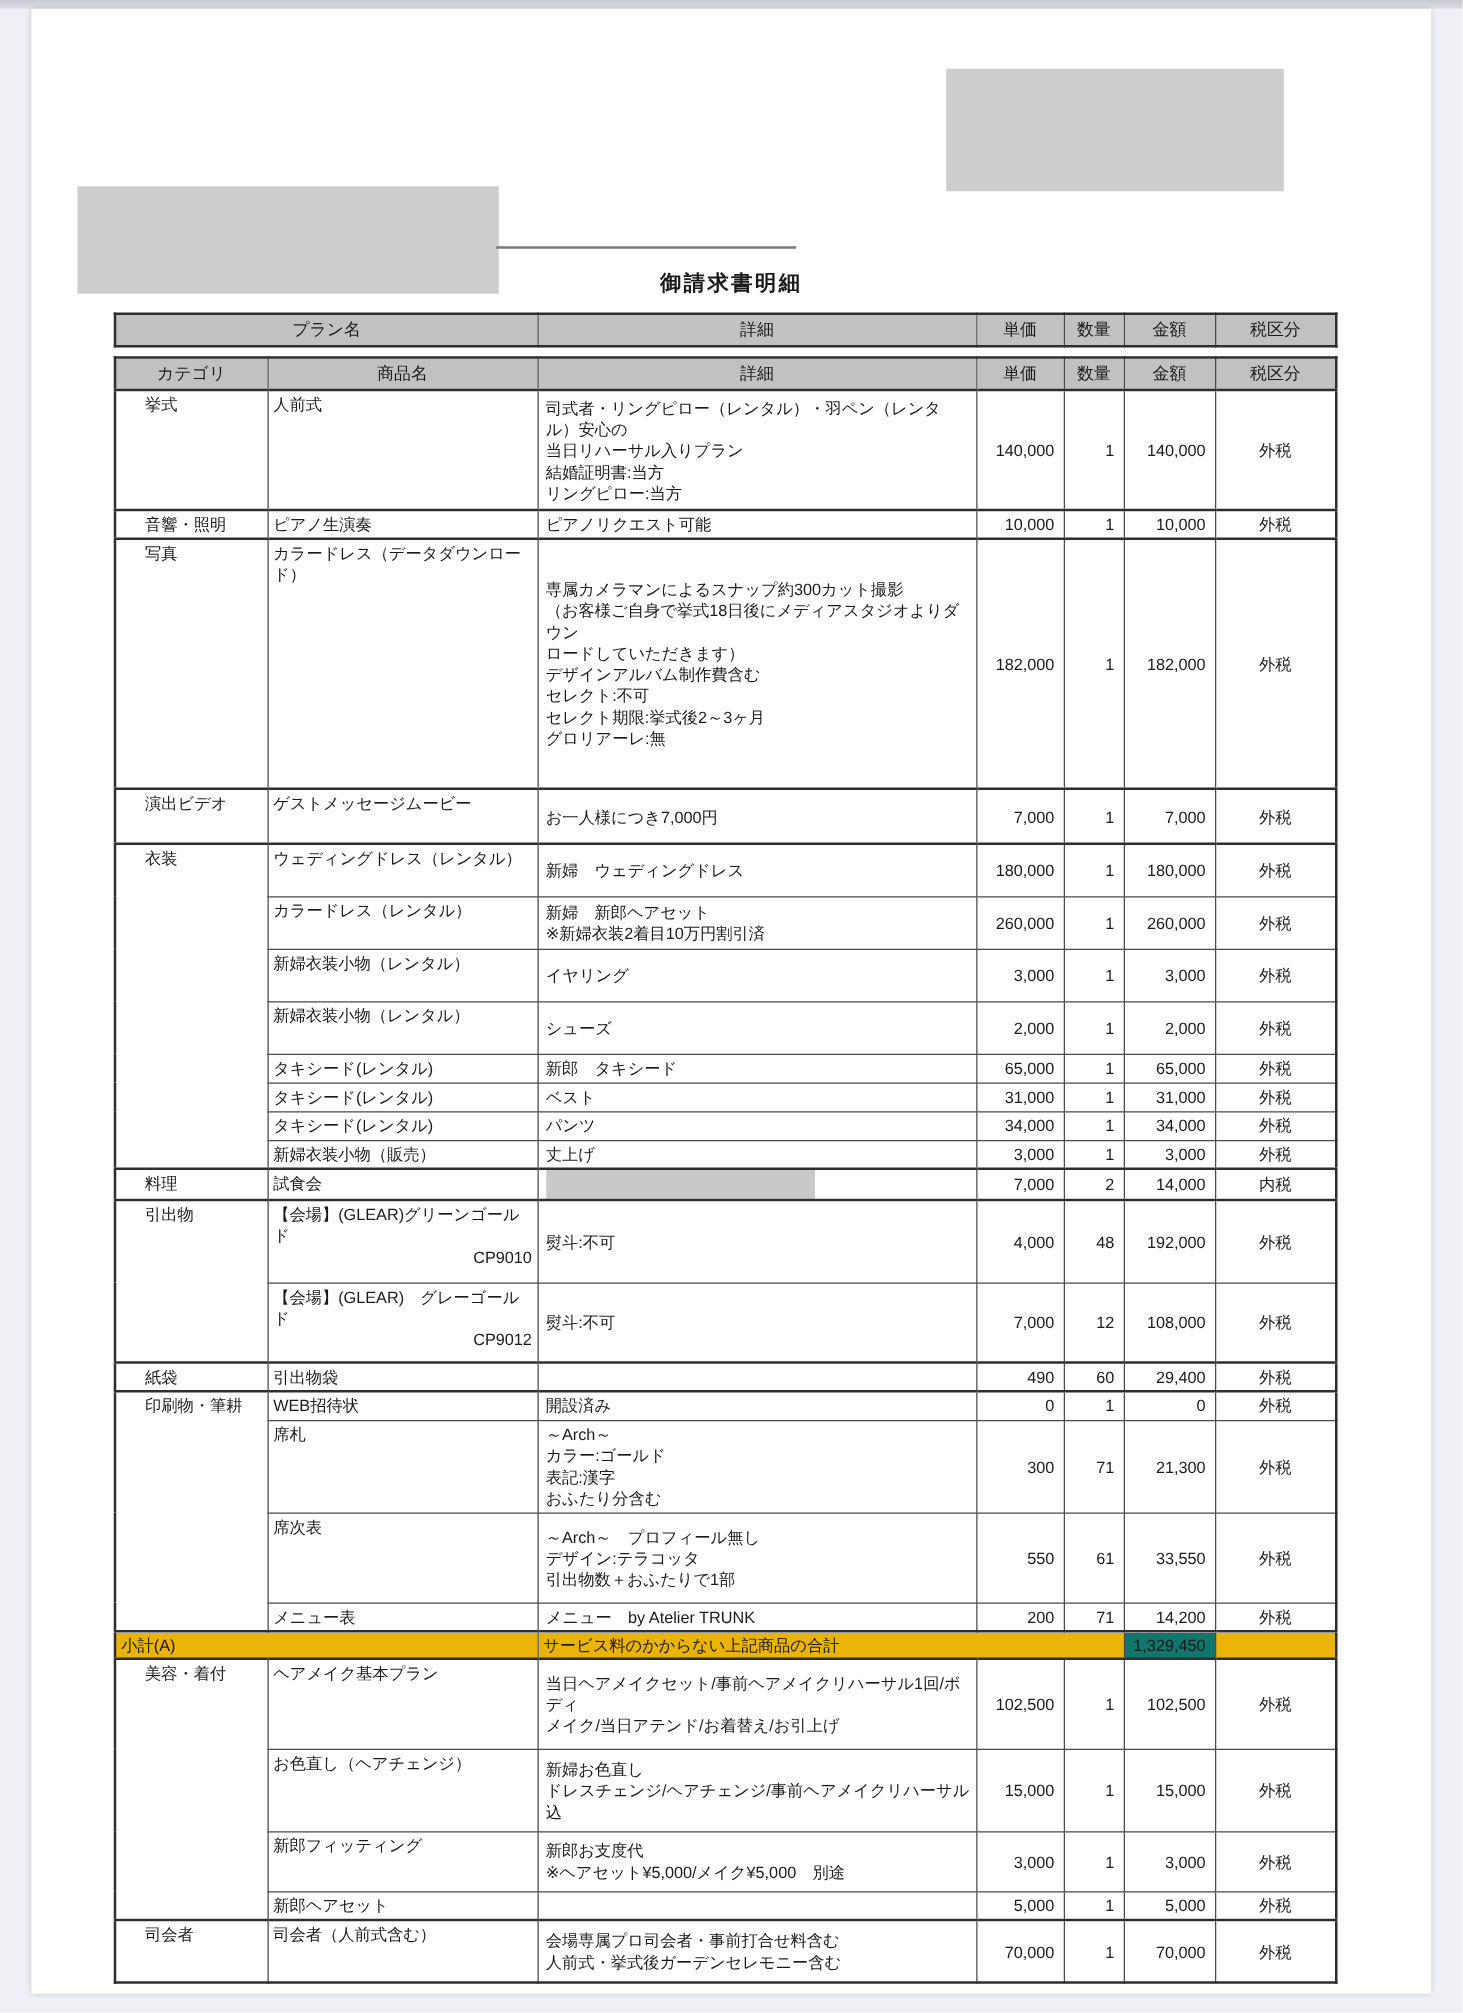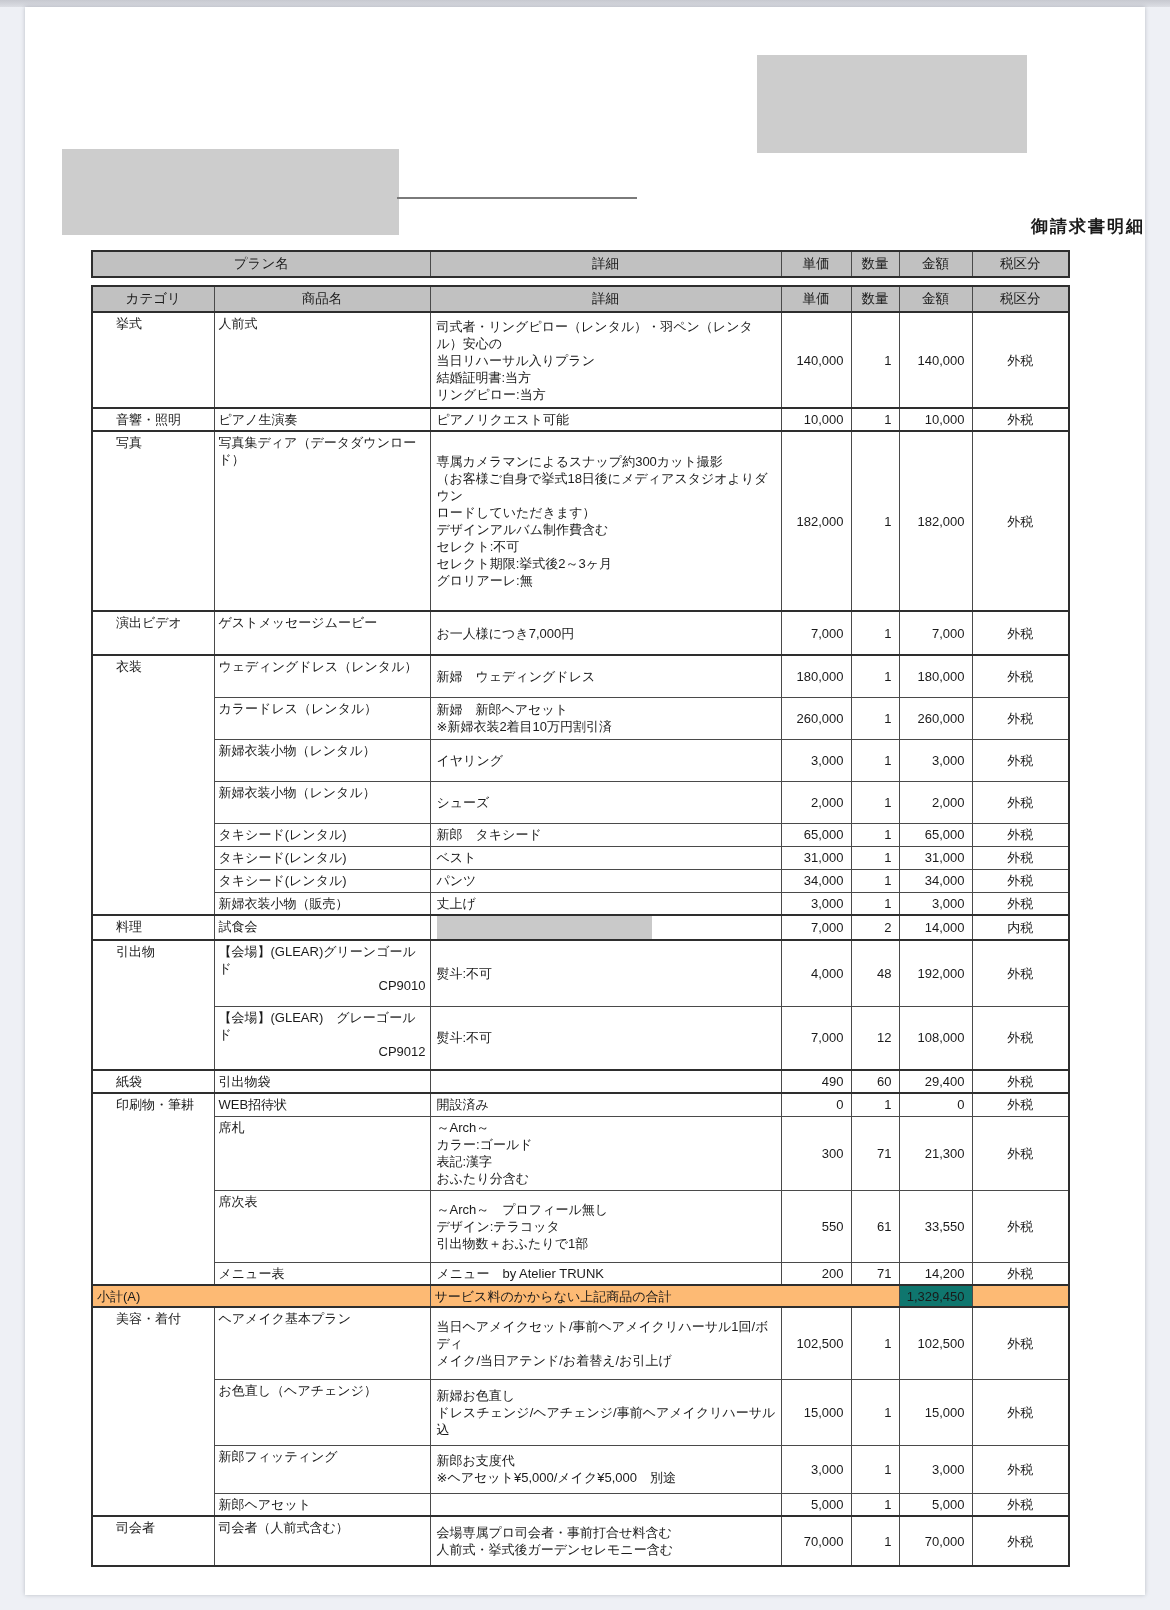--- a/index.html
+++ b/index.html
@@ -19,40 +19,40 @@
     position:absolute;left:25px;top:7px;width:1120px;height:1588px;
     background:#ffffff;
     box-shadow:0 0 4px rgba(90,95,110,.35);
   }
   .redacted{position:absolute;background:#cdcdcd;}
   .redacted.top-right{left:732px;top:48px;width:270px;height:98px;}
   .redacted.left{left:37px;top:142px;width:337px;height:86px;}
   .head-line{position:absolute;left:372px;top:190px;width:240px;height:0;border-top:2px solid #7a7a7a;}
   .doc-title{
     position:absolute;left:0;top:208px;width:1120px;
-    text-align:right;font-size:17px;font-weight:600;letter-spacing:2px;
+    text-align:center;font-size:17px;font-weight:600;letter-spacing:2px;
   }
   table{border-collapse:collapse;table-layout:fixed;border-radius:11px;}
   .plan-table{position:absolute;left:66px;top:243px;width:977px;}
   .items-table{position:absolute;left:66px;top:278px;width:977px;}
   .plan-table,.items-table{border:2px solid #2e2e2e;}
   th,td{border:1px solid #4a4a4a;font-weight:normal;font-size:13px;overflow:hidden;}
   th{
     background:#c1c1c1;height:22px;text-align:center;
     font-size:13.5px;padding:1px 2px;
   }
   td{padding:1px 4px;vertical-align:middle;line-height:17px;}
   td.cat{vertical-align:top;padding-top:2px;padding-left:23px;}
   td.name{vertical-align:top;padding-top:2px;}
   td.name .name2{padding-left:22px;text-align:right;}
   td.detail{padding-left:6px;}
   td.num{text-align:right;padding-right:7px;white-space:nowrap;}
   td.tax{text-align:center;}
   tr.group-start td{border-top:2px solid #2e2e2e;}
-  tr.subtotal td{background:#fdba74;}
+  tr.subtotal td{background:#eab308;}
   tr.subtotal td.sub-amount{background:#0f766e;margin-left:43px;}
   .redact-inline{background:#c9c9c9;width:215px;height:25px;margin:-2px 0;}
 </style>
 </head>
 <body>
 
 <div class="photo-top-edge"></div>
 
 <div class="page">
   <div class="redacted top-right"></div>
@@ -125,24 +125,24 @@
             <div>ピアノ生演奏</div>
           </td>
           <td class="detail">
             <div>ピアノリクエスト可能</div>
           </td>
           <td class="num">10,000</td>
           <td class="num">1</td>
           <td class="num">10,000</td>
           <td class="tax">外税</td>
         </tr>
-        <tr class="group-start" style="height: 180px;">
+        <tr class="group-start" style="height: 200px;">
           <td class="cat" rowspan="1">写真</td>
           <td class="name">
-            <div>写真集ディア（データダウンロード）</div>
+            <div>カラードレス（データダウンロード）</div>
           </td>
           <td class="detail">
             <div>専属カメラマンによるスナップ約300カット撮影</div>
             <div>（お客様ご自身で挙式18日後にメディアスタジオよりダウン</div>
             <div>ロードしていただきます）</div>
             <div>デザインアルバム制作費含む</div>
             <div>セレクト:不可</div>
             <div>セレクト期限:挙式後2～3ヶ月</div>
             <div>グロリアーレ:無</div>
           </td>

